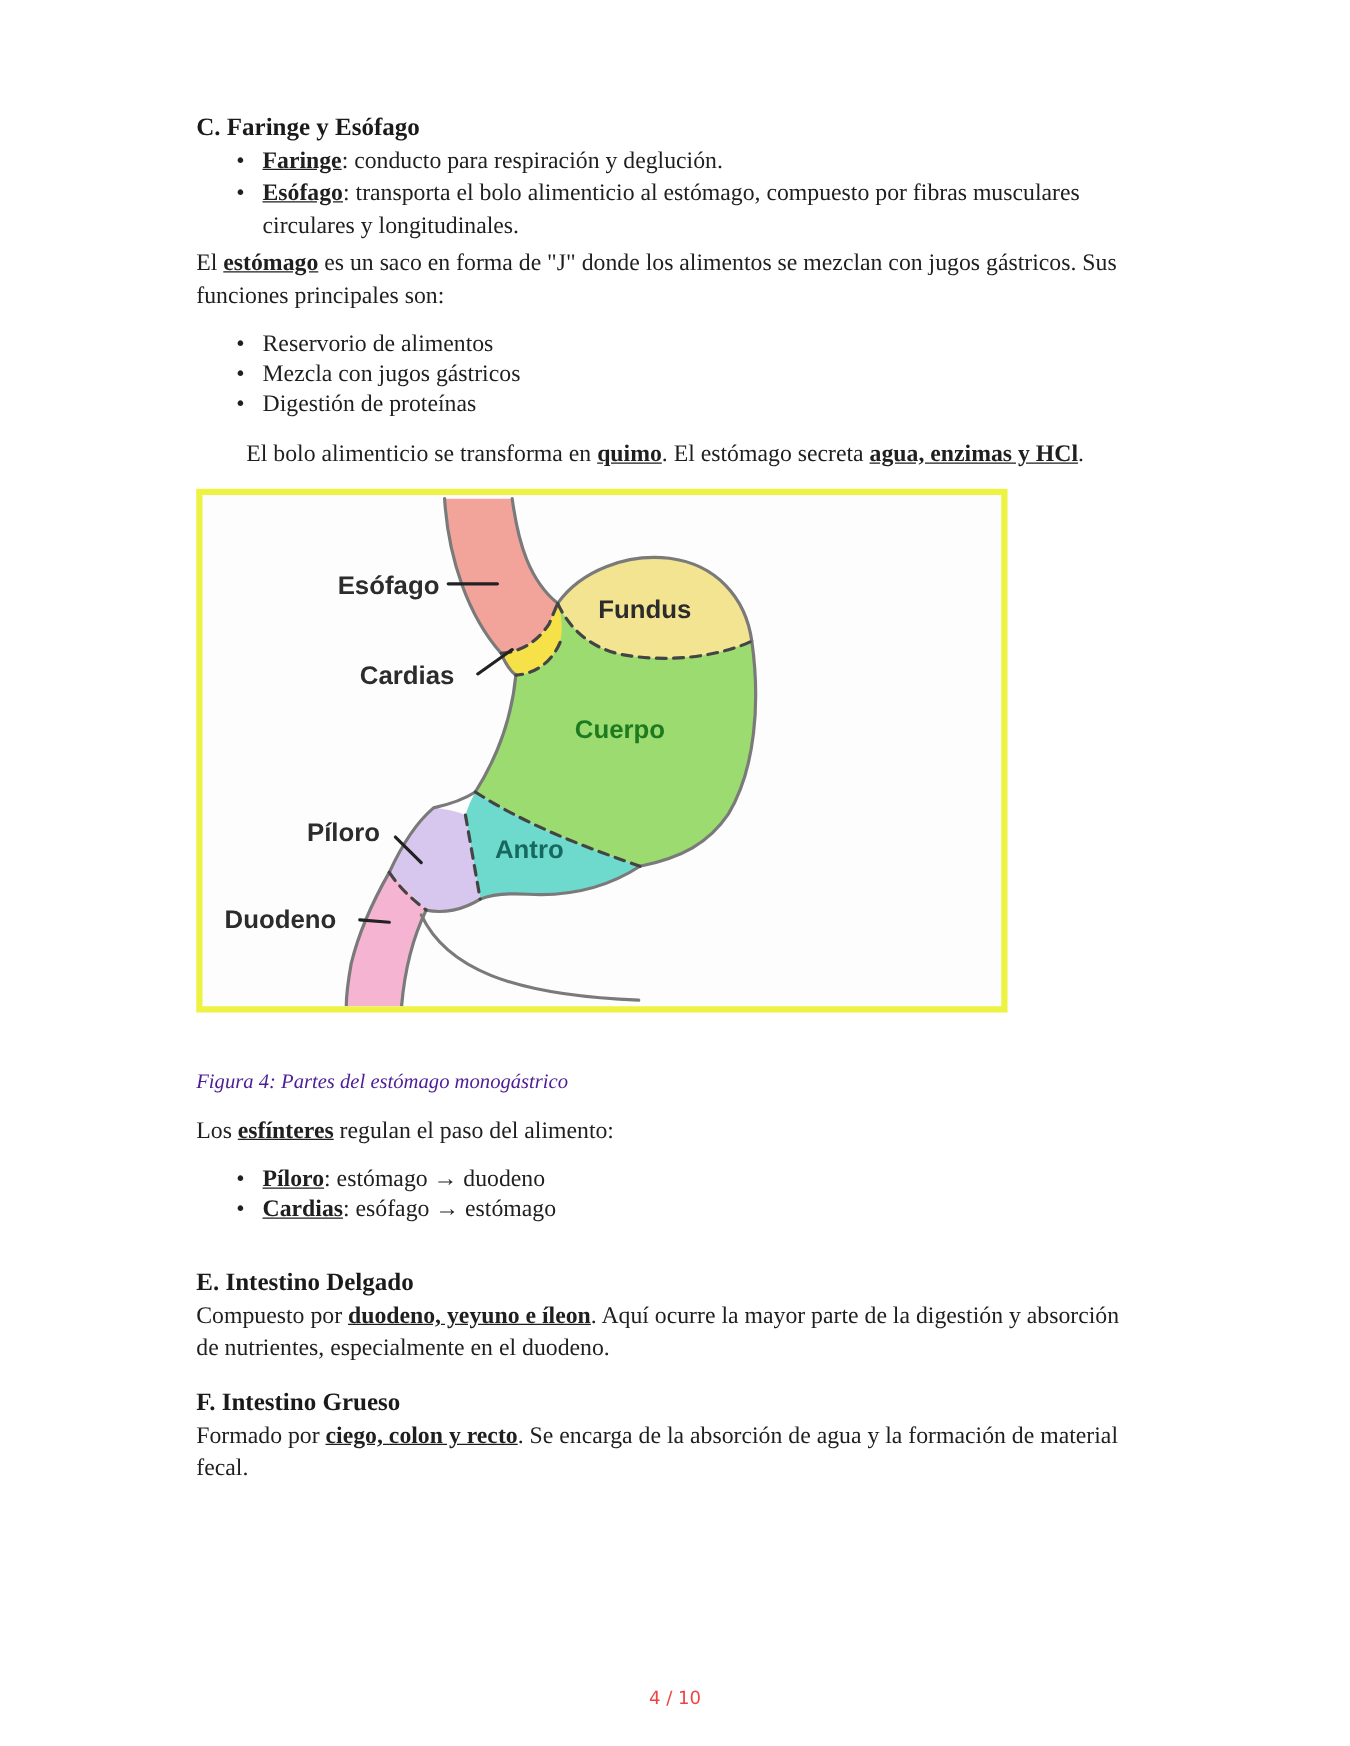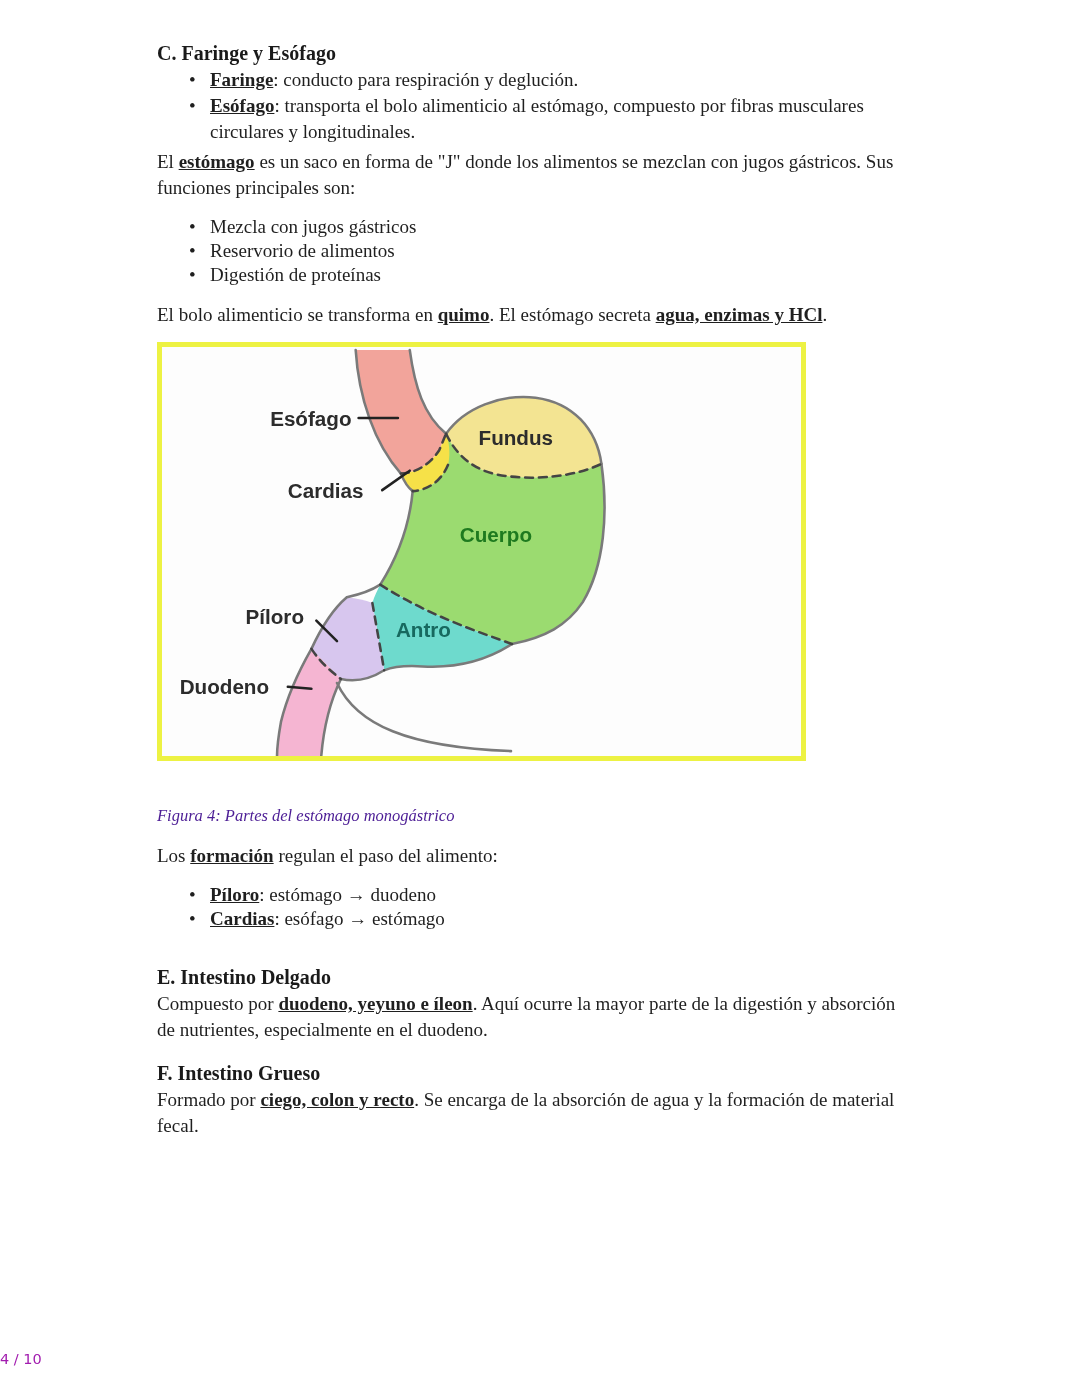--- a/index.html
+++ b/index.html
@@ -9,62 +9,62 @@
     font-size:19px;line-height:26px;overflow:hidden;
   }
   .content{position:absolute;left:157px;top:0;width:755px;}
   h3{font-size:20px;line-height:24px;font-weight:bold;margin:0;color:#1a1a1a;}
   p{margin:0;}
   b{font-weight:bold;text-decoration:underline;}
   ul{list-style:none;margin:0;padding:0 0 0 31px;}
   li{position:relative;padding-left:22px;line-height:26px;}
   li::before{content:"\2022";position:absolute;left:1px;top:0;font-size:19px;color:#1f1f1f;}
   .tight li{line-height:24px;}
-  .h-c{padding-top:41px;}
+  .h-c{padding-top:90px;}
   .list-c{margin-top:2px;}
   .h-d{margin-top:18px;}
   .p-d1{margin-top:4px;}
   .list-d{margin-top:14px;}
-  .p-d2{margin-top:15px;}
+  .p-d2{margin-top:15px;margin-left:40px;}
   .figure-box{
     margin-top:14px;width:639px;height:409px;
     border:5px solid #edf243;background:#fdfdfd;overflow:hidden;
   }
   .figure-box svg{display:block;}
   .caption{margin-top:44px;font-style:italic;font-size:16.5px;line-height:22px;color:#4c1d95;}
   .p-sph{margin-top:16px;}
   .list-sph{margin-top:14px;}
   .h-e{margin-top:34px;}
   .p-e{margin-top:2px;}
   .h-f{margin-top:18px;}
   .p-f{margin-top:2px;}
   .footer{
-    position:absolute;left:0;right:0;bottom:25px;
-    font-family:"DejaVu Sans", sans-serif;font-size:14.5px;color:#a21caf;
+    position:absolute;left:0;right:0;bottom:25px;text-align:center;
+    font-family:"DejaVu Sans", sans-serif;font-size:14.5px;color:#ef4444;
   }
   .diag-label{font-family:"Liberation Sans", sans-serif;font-size:21px;font-weight:bold;}
   .outline{fill:none;stroke:#7a7a7a;stroke-width:2.6;stroke-linecap:round;}
   .dashed{fill:none;stroke:#444444;stroke-width:2.6;stroke-dasharray:8 6;stroke-linecap:round;}
   .leader{stroke:#222222;stroke-width:2.6;stroke-linecap:round;}
 </style>
 </head>
 <body>
 
 <div class="content">
 
   <h3 class="h-c">C. Faringe y Esófago</h3>
   <ul class="list-c">
     <li><b>Faringe</b><span>: conducto para respiración y deglución.</span></li>
     <li><b>Esófago</b><span>: transporta el bolo alimenticio al estómago, compuesto por fibras musculares circulares y longitudinales.</span></li>
   </ul>
 
   <p class="p-d1"><span>El </span><b>estómago</b><span> es un saco en forma de "J" donde los alimentos se mezclan con jugos gástricos. Sus funciones principales son:</span></p>
   <ul class="list-d tight">
+    <li>Reservorio de alimentos</li>
     <li>Mezcla con jugos gástricos</li>
-    <li>Reservorio de alimentos</li>
     <li>Digestión de proteínas</li>
   </ul>
   <p class="p-d2"><span>El bolo alimenticio se transforma en </span><b>quimo</b><span>. El estómago secreta </span><b>agua, enzimas y HCl</b><span>.</span></p>
 
   <div class="figure-box">
     <svg width="639" height="409" viewBox="0 0 650 420" preserveAspectRatio="none">
 
       <path d="M 197,3 L 252,3 C 257,40 266,70 289,89 L 282,106 C 272,121 259,129 243,130 C 216,99 200,52 197,3 Z" fill="#f2a49b"></path>
       <path d="M 289,89 C 308,62 345,48 380,52 C 418,57 442,84 447,120 C 420,133 378,138 341,131 C 317,126 299,111 289,89 Z" fill="#f3e492"></path>
       <path d="M 243,130 C 259,129 272,121 282,106 L 289,89 C 295,100 295,112 291,121 C 284,138 270,147 255,148 C 250,143 246,137 243,130 Z" fill="#f6e148"></path>
@@ -100,21 +100,21 @@
       <text class="diag-label" x="128" y="155" fill="#2c2c2c">Cardias</text>
       <text class="diag-label" x="303" y="200" fill="#1e7a1f">Cuerpo</text>
       <text class="diag-label" x="85" y="284" fill="#2c2c2c">Píloro</text>
       <text class="diag-label" x="238" y="298" fill="#17695f">Antro</text>
       <text class="diag-label" x="18" y="356" fill="#2c2c2c">Duodeno</text>
     </svg>
   </div>
 
   <p class="caption">Figura 4: Partes del estómago monogástrico</p>
 
-  <p class="p-sph"><span>Los </span><b>formación</b><span> regulan el paso del alimento:</span></p>
+  <p class="p-sph"><span>Los </span><b>esfínteres</b><span> regulan el paso del alimento:</span></p>
   <ul class="list-sph tight">
     <li><b>Píloro</b><span>: estómago → duodeno</span></li>
     <li><b>Cardias</b><span>: esófago → estómago</span></li>
   </ul>
 
   <h3 class="h-e">E. Intestino Delgado</h3>
   <p class="p-e"><span>Compuesto por </span><b>duodeno, yeyuno e íleon</b><span>. Aquí ocurre la mayor parte de la digestión y absorción de nutrientes, especialmente en el duodeno.</span></p>
 
   <h3 class="h-f">F. Intestino Grueso</h3>
   <p class="p-f"><span>Formado por </span><b>ciego, colon y recto</b><span>. Se encarga de la absorción de agua y la formación de material fecal.</span></p>

